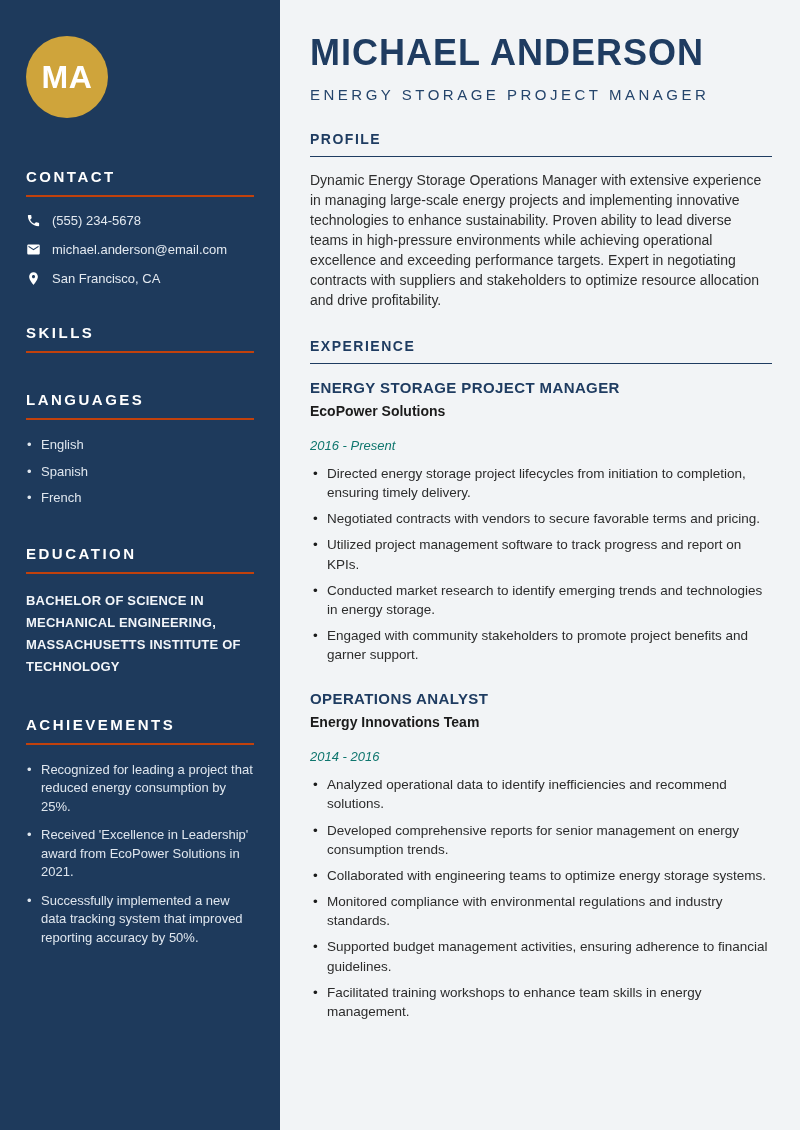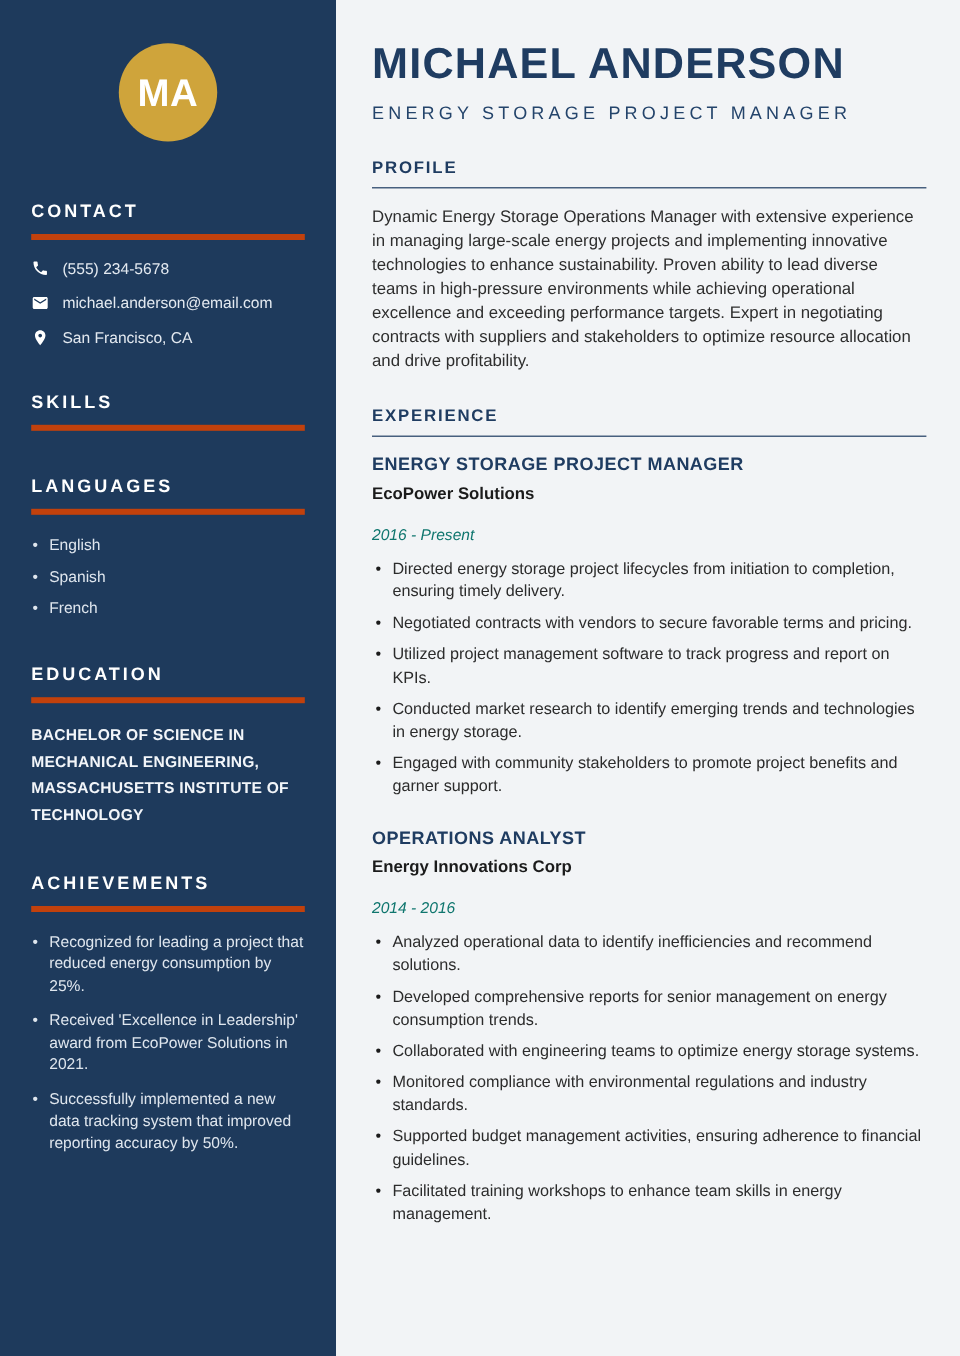--- a/index.html
+++ b/index.html
@@ -9,33 +9,33 @@
     width: 800px; height: 1130px; margin: 0 auto;
     display: flex; overflow: hidden; background: #f2f4f6;
   }
 
   
   .sidebar {
     width: 280px; flex: 0 0 280px; height: 100%;
     background: #1e3a5c; color: #e8edf3;
     padding: 36px 26px 0 26px;
   }
-  .avatar-wrap { display: flex; justify-content: center; }
+  .avatar-wrap { display: flex; }
   .avatar {
     width: 82px; height: 82px; border-radius: 50%;
     background: #cfa43b; color: #ffffff;
     display: flex; align-items: center; justify-content: center;
     font-size: 32px; font-weight: bold; letter-spacing: 0.5px;
   }
   .side-section { margin-top: 38px; }
   .side-section:first-of-type { margin-top: 50px; }
   .side-title {
     color: #ffffff; font-size: 15px; font-weight: bold;
     letter-spacing: 2.5px; padding-bottom: 10px;
-    border-bottom: 5px solid #c2410c; margin-bottom: 16px;
+    border-bottom: 2px solid #c2410c; margin-bottom: 16px;
   }
   .contact-row { display: flex; align-items: center; margin-bottom: 14px; }
   .contact-row .cicon { width: 15px; height: 15px; flex: 0 0 15px; margin-right: 11px; }
   .contact-row .cicon svg { width: 15px; height: 15px; fill: #ffffff; display: block; }
   .contact-row .ctext { font-size: 13px; color: #e3e9f0; }
   .slist { list-style: none; }
   .slist li {
     position: relative; padding-left: 15px; margin-bottom: 9px;
     font-size: 13px; line-height: 1.35; color: #dfe6ee;
   }
@@ -176,21 +176,21 @@
         <li>Directed energy storage project lifecycles from initiation to completion, ensuring timely delivery.</li>
             <li>Negotiated contracts with vendors to secure favorable terms and pricing.</li>
             <li>Utilized project management software to track progress and report on KPIs.</li>
             <li>Conducted market research to identify emerging trends and technologies in energy storage.</li>
             <li>Engaged with community stakeholders to promote project benefits and garner support.</li>
           </ul>
       </article>
 
       <article class="job">
         <h3 class="job-role">OPERATIONS ANALYST</h3>
-        <div class="job-company">Energy Innovations Corp</div>
+        <div class="job-company">Energy Innovations Team</div>
         <div class="job-dates">2014 - 2016</div>
         <ul class="blist">
 
         <li>Analyzed operational data to identify inefficiencies and recommend solutions.</li>
             <li>Developed comprehensive reports for senior management on energy consumption trends.</li>
             <li>Collaborated with engineering teams to optimize energy storage systems.</li>
             <li>Monitored compliance with environmental regulations and industry standards.</li>
             <li>Supported budget management activities, ensuring adherence to financial guidelines.</li>
             <li>Facilitated training workshops to enhance team skills in energy management.</li>
           </ul>

